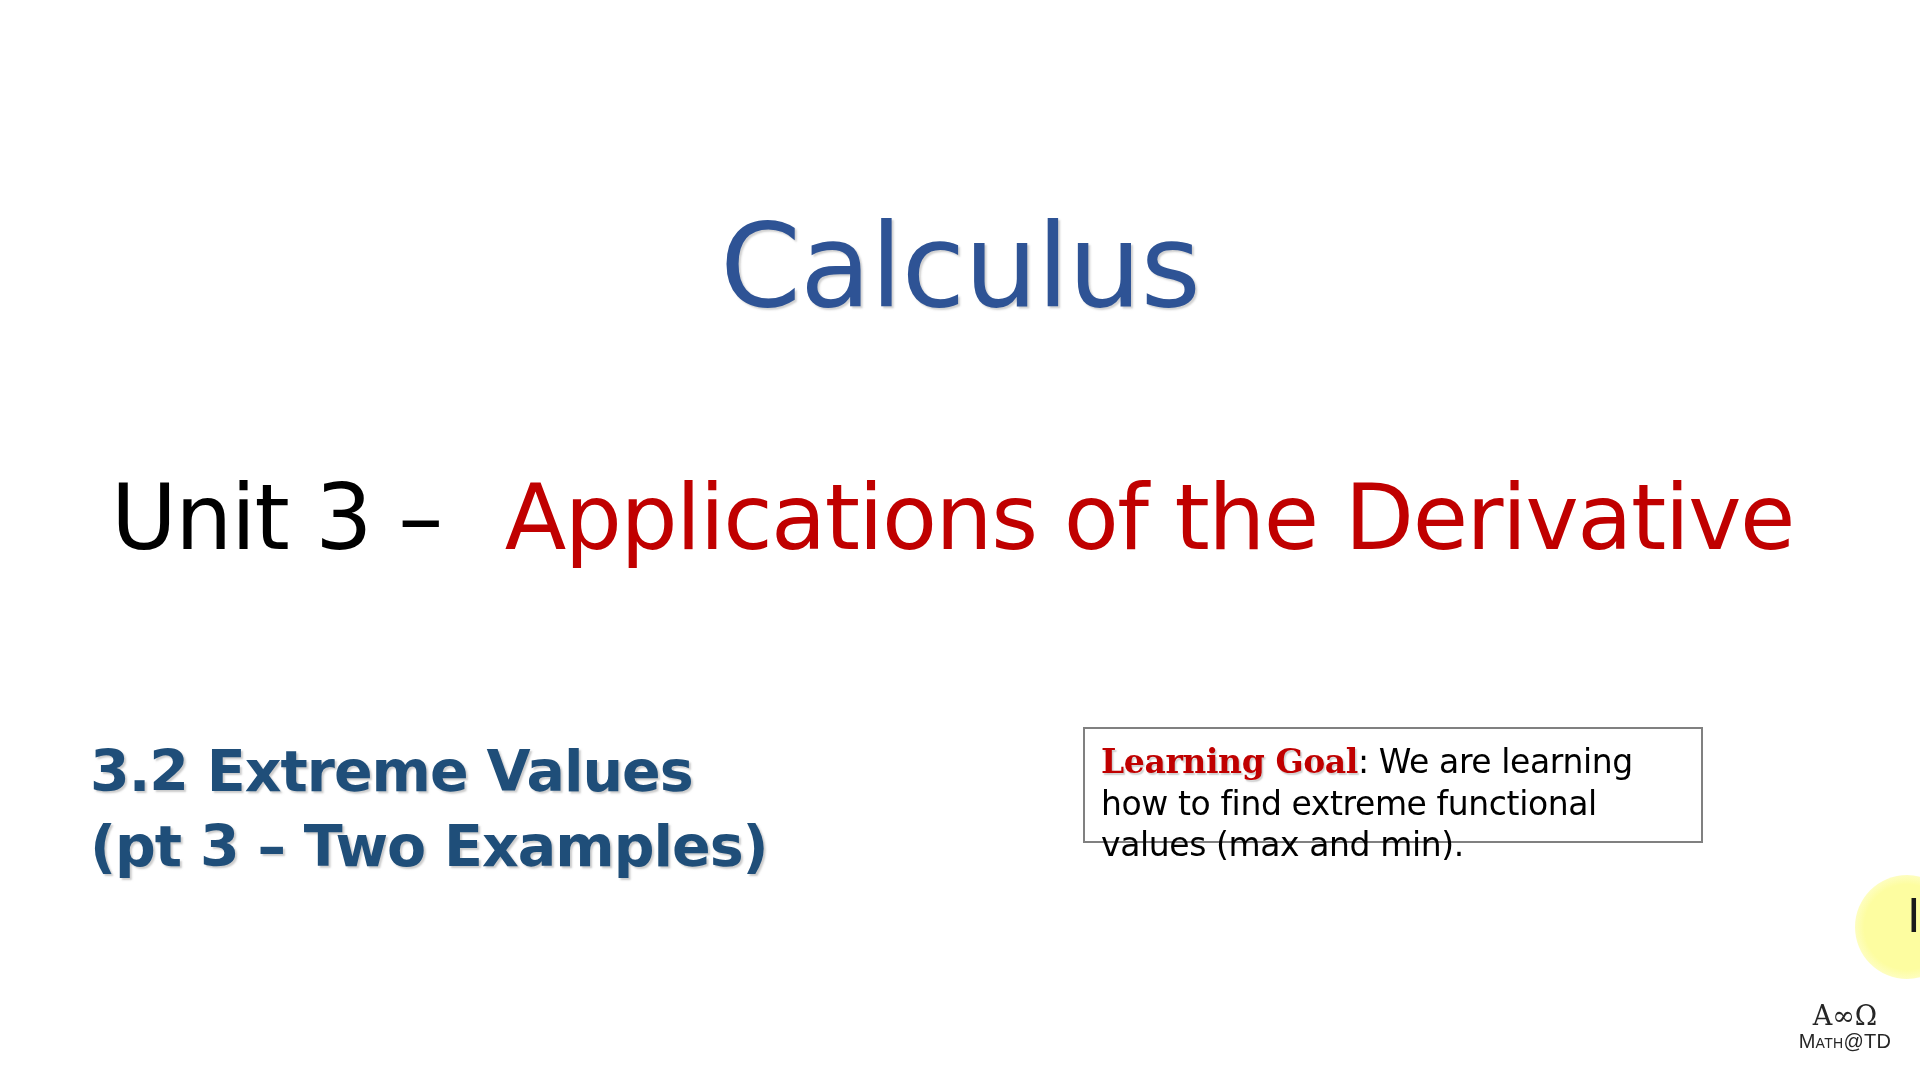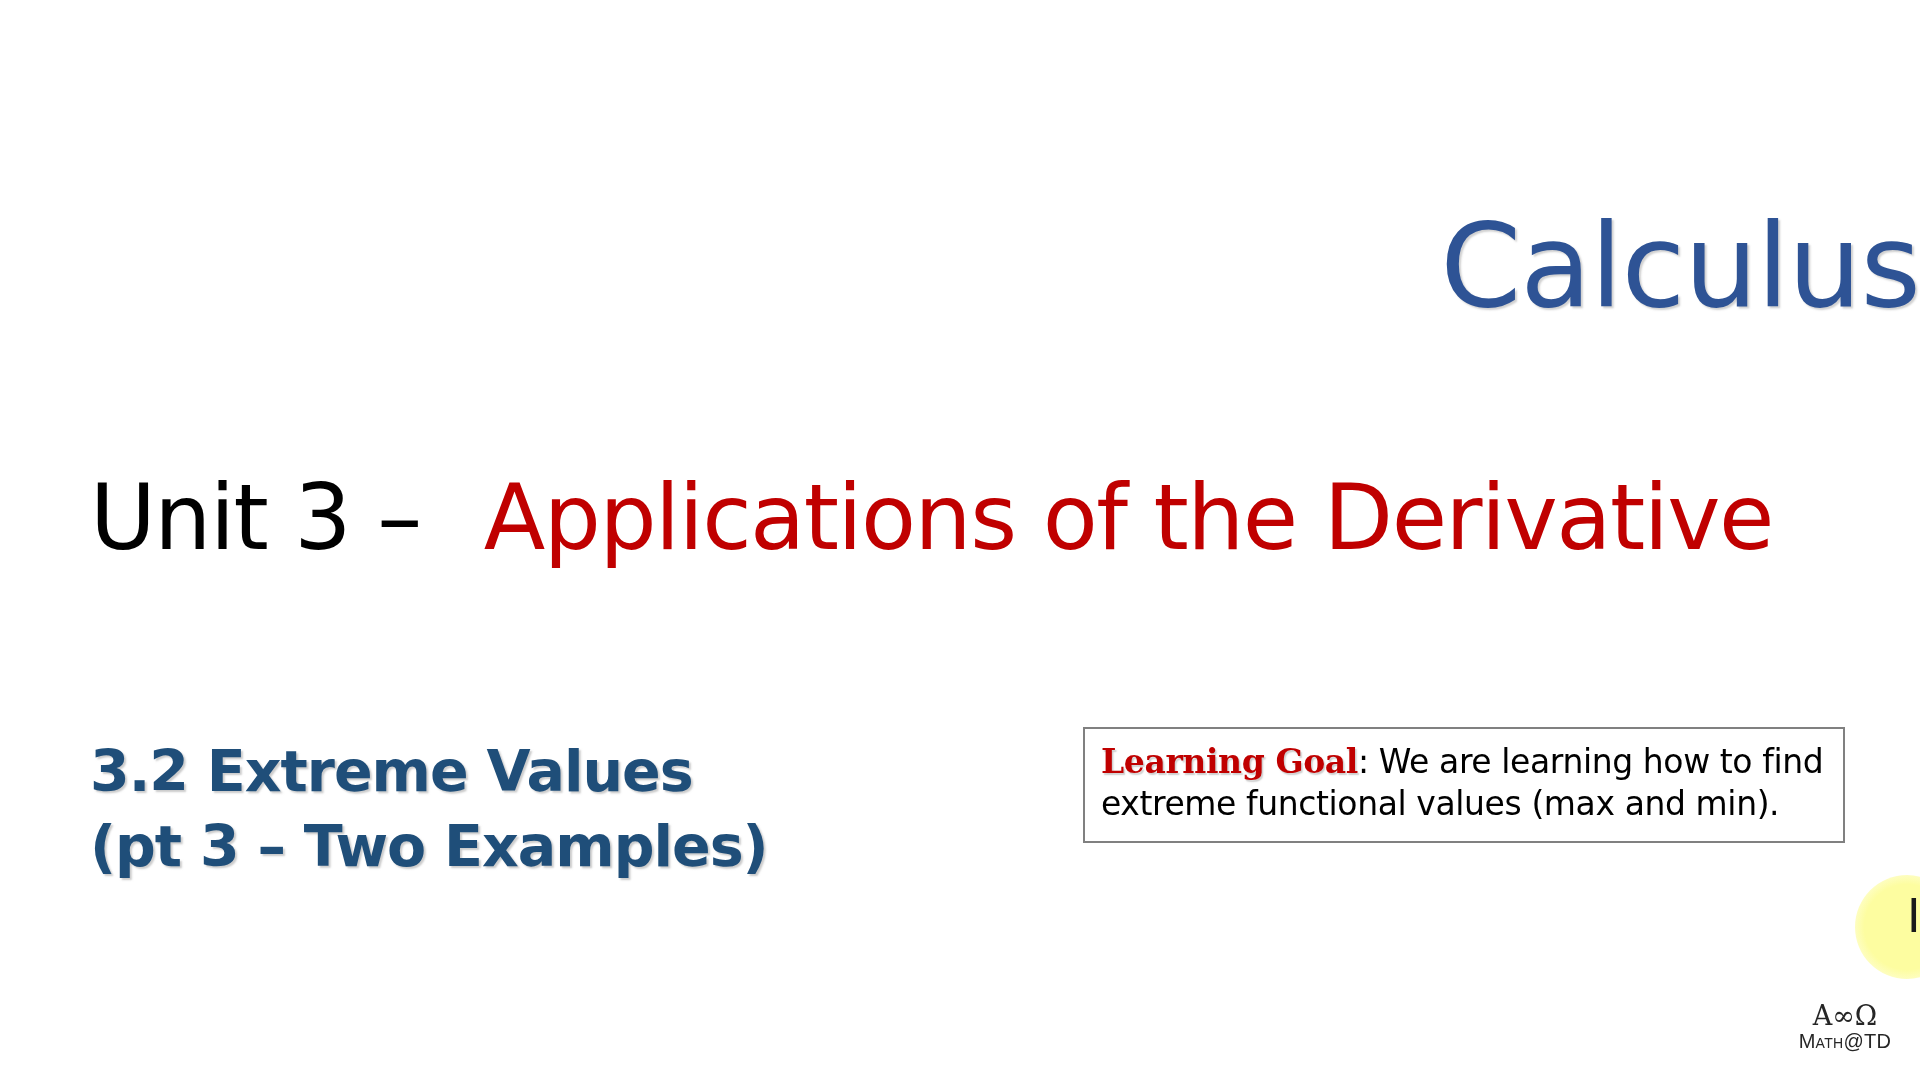--- a/index.html
+++ b/index.html
@@ -22,21 +22,21 @@
     background: #ffffff;
     overflow: hidden;
   }
 
   
   #slide-title {
     position: absolute;
     left: 0;
     top: 208px;
     width: 1920px;
-    text-align: right;
+    text-align: center;
     font-family: "DejaVu Sans", sans-serif;
     font-weight: 400;
     font-size: 116px;
     line-height: 1.0;
     letter-spacing: -1px;
     color: #2e5395;
     text-shadow: 2px 2px 2px rgba(150,150,150,0.45);
     white-space: nowrap;
   }
 
@@ -49,20 +49,21 @@
     font-family: "DejaVu Sans", sans-serif;
     font-weight: 400;
     font-size: 90px;
     line-height: 1.1;
     letter-spacing: -1.5px;
     white-space: nowrap;
     color: #000000;
   }
   #unit-line .unit-prefix {
     color: #000000;
+    margin-left: 21px;
   }
   #unit-line .unit-topic {
     color: #c00000;
     margin-left: 36px;
   }
 
   
   #section-heading {
     position: absolute;
     left: 90px;
@@ -79,21 +80,21 @@
   }
   #section-heading .heading-line {
     display: block;
   }
 
   
   #learning-goal-box {
     position: absolute;
     left: 1083px;
     top: 727px;
-    width: 762px;
+    width: 620px;
     height: 116px;
     box-sizing: border-box;
     border: 2px solid #808080;
     background: #ffffff;
     padding: 12px 14px 10px 16px;
   }
   #learning-goal-box .lg-text {
     font-family: "DejaVu Sans", sans-serif;
     font-size: 33px;
     line-height: 1.26;

